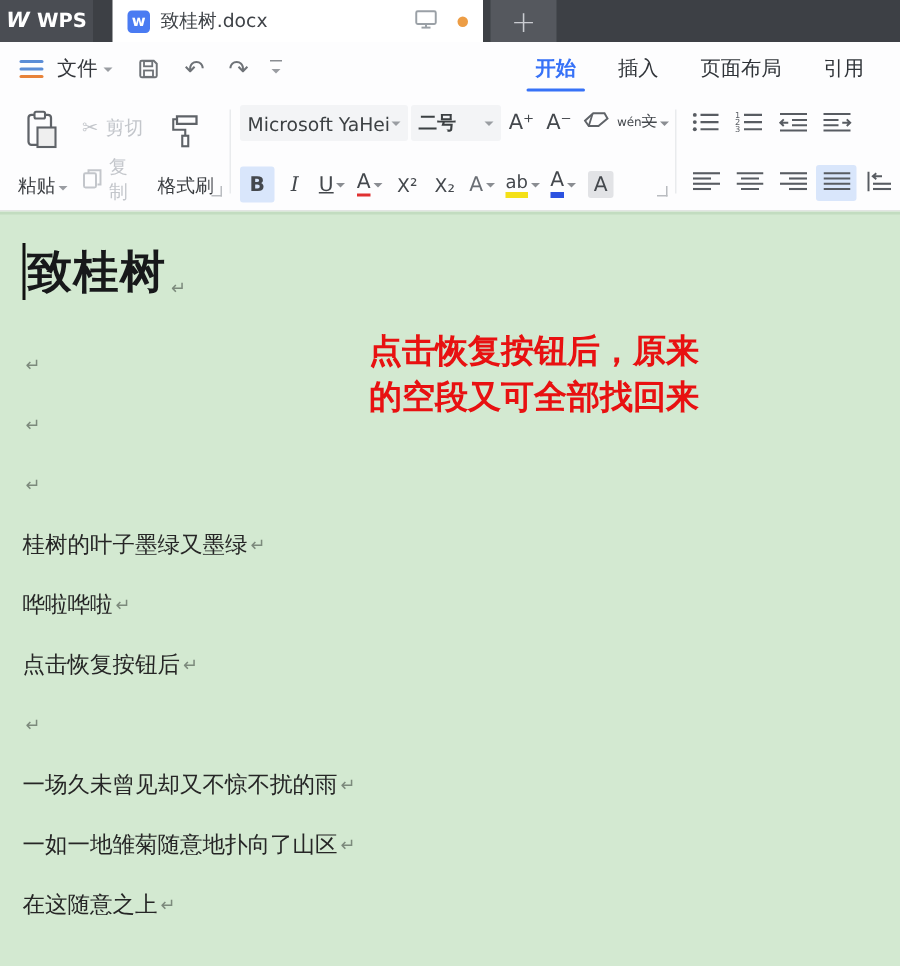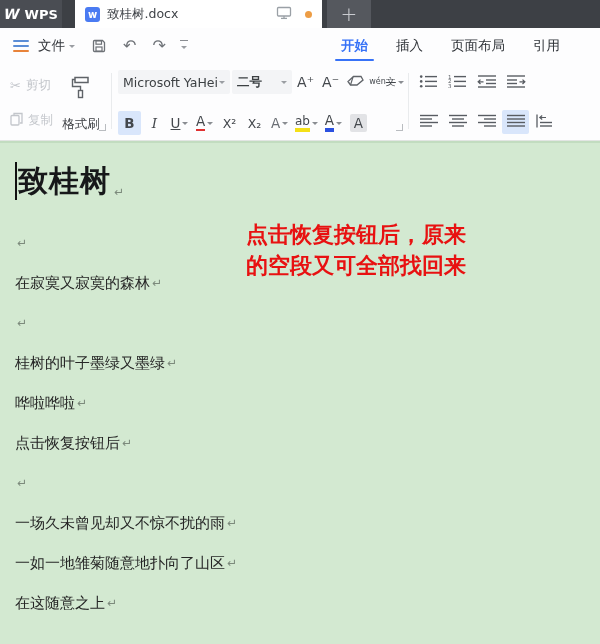--- a/index.html
+++ b/index.html
@@ -18,21 +18,21 @@
   .doc-tab-icon { width:15px; height:15px; border-radius:3px; background:var(--tab-icon-blue,#4a7bf2);
                   color:#fff; font-size:10px; font-weight:bold; display:flex; align-items:center;
                   justify-content:center; flex:none; }
   .doc-tab-title { font-size:12.5px; color:#3f4348; flex:1; white-space:nowrap; overflow:hidden; }
   .monitor { flex:none; }
   .sync-dot { width:7px; height:7px; border-radius:50%; background:var(--dot-orange,#ed9d45); flex:none; margin-left:6px; }
   .new-tab { width:44px; margin-left:5px; background:#55585e; color:#caccd1; font-size:20px;
              font-weight:300; display:flex; align-items:center; justify-content:center; }
 
   
-  .qat { position:absolute; top:28px; left:0; right:16px; height:36px; background:#fdfdfe;
+  .qat { position:absolute; top:28px; left:0; right:0; height:36px; background:#fdfdfe;
          display:flex; align-items:center; padding:0 10px 0 13px; }
   .hamburger { display:flex; flex-direction:column; gap:3px; margin-right:9px; cursor:pointer; }
   .hamburger i { display:block; width:16px; height:2px; border-radius:1px; background:#5b8dd6; }
   .hamburger i:last-child { background:#e8833a; }
   .menu-file { font-size:13.5px; color:#33363b; display:flex; align-items:center; gap:4px; }
   .chev { width:0; height:0; border:3.5px solid transparent; border-top-color:#9a9da2; margin-top:4px; }
   .qat-btn { margin-left:16px; color:#6e7277; display:flex; align-items:center; }
   .qat-arrow { font-size:16px; line-height:1; color:#6e7277; }
   .qat-more { margin-left:14px; display:flex; flex-direction:column; align-items:center; gap:1px; }
   .qat-more b { width:8px; height:1.5px; background:#8a8d92; }
@@ -149,20 +149,33 @@
       <span class="rtab active">开始</span>
       <span class="rtab">插入</span>
       <span class="rtab">页面布局</span>
       <span class="rtab">引用</span>
     </div>
   </div>
 
   <div class="ribbon">
 
     <div class="group cornered">
+      <div class="bigbtn">
+        <span>
+          <svg width="26" height="27" viewBox="0 0 26 27">
+              <rect x="4" y="3.5" width="15" height="20" rx="2" fill="none" stroke="#5f6368" stroke-width="1.5"></rect>
+              <rect x="8" y="1.5" width="7" height="4.5" rx="1" fill="#fdfdfe" stroke="#5f6368" stroke-width="1.4"></rect>
+              <rect x="10" y="12" width="12" height="13" fill="#efefef" stroke="#5f6368" stroke-width="1.4"></rect>
+            </svg>
+        </span>
+        <span class="lbl">
+            <span>粘贴</span>
+            <span class="chev"></span>
+          </span>
+      </div>
       <div class="stackcol">
         <span class="minibtn">
           <span style="font-size:13px;">✂</span>
           <span>剪切</span>
         </span>
         <span class="minibtn">
           <span>
             <svg width="13" height="14" viewBox="0 0 13 14">
                 <rect x="1" y="3.5" width="8" height="9.5" rx="1" fill="none" stroke="#c3c6cb" stroke-width="1.3"></rect>
                 <path d="M4 3.5 v-2 h8 v9.5 h-2" fill="none" stroke="#c3c6cb" stroke-width="1.3"></path>
@@ -379,21 +392,20 @@
         <div>点击恢复按钮后，原来</div>
         <div>的空段又可全部找回来</div>
       </div>
 
       <div class="plist">
         <div class="para">
             <span></span>
             <span class="pilcrow">↵</span>
           </div>
         <div class="para">
-            <span>在寂寞又寂寞的森林</span>
             <span class="pilcrow">↵</span>
           </div>
         <div class="para">
             <span class="pilcrow">↵</span>
           </div>
         <div class="para">
             <span>桂树的叶子墨绿又墨绿</span>
             <span class="pilcrow">↵</span>
           </div>
         <div class="para">

